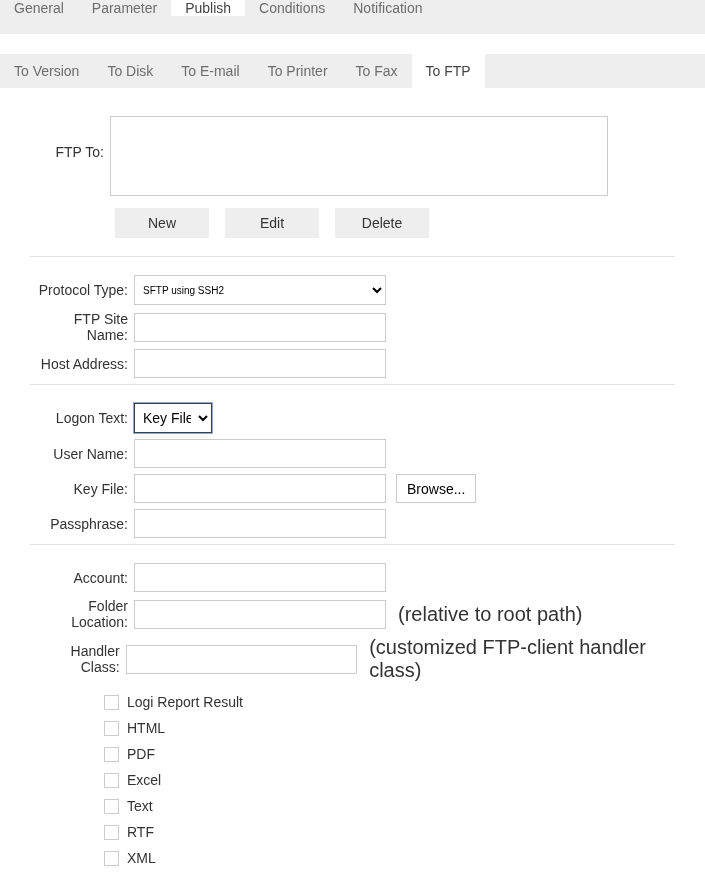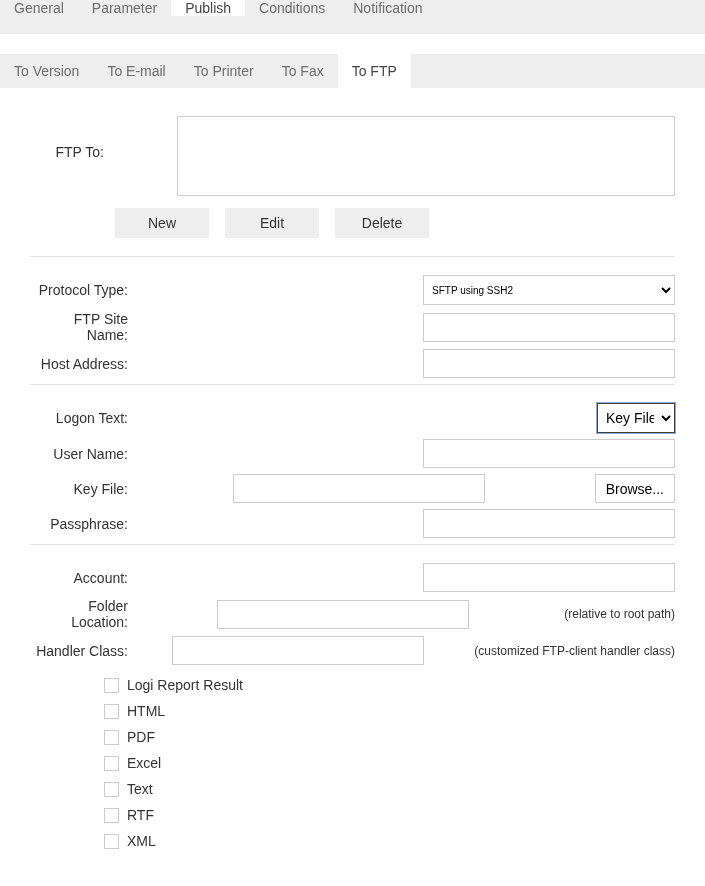--- a/index.html
+++ b/index.html
@@ -35,21 +35,20 @@
     align-items: stretch;
     margin-top: 20px;
   }
   .content {
     padding: 20px 30px 30px 30px;
   }
   .row {
     display: flex;
     align-items: center;
     margin-bottom: 4px;
-    justify-content: space-between;
   }
   .row .label {
     width: 104px;
     text-align: right;
     padding-right: 6px;
     color: #333;
     font-size: 14px;
   }
   .row-top { align-items: flex-start; }
   textarea.ftpto {
@@ -120,21 +119,21 @@
     background: #fff;
     font-family: inherit;
     font-size: 14px;
     padding: 0 10px;
     margin-left: 10px;
     cursor: pointer;
   }
   .help-text {
     margin-left: 12px;
     color: #333;
-    font-size: 12px;
+    font-size: 20px;
   }
   .section-fields .row { margin-bottom: 6px; }
   .checkbox-row {
     display: flex;
     align-items: flex-end;
     margin-left: 74px;
     margin-bottom: 4px;
     height: 22px;
   }
   .checkbox-row input[type="checkbox"] {
@@ -158,20 +157,21 @@
 <div class="tabbar">
   <div class="tabbar-item">General</div>
   <div class="tabbar-item">Parameter</div>
   <div class="tabbar-item active">Publish</div>
   <div class="tabbar-item">Conditions</div>
   <div class="tabbar-item">Notification</div>
 </div>
 
 <div class="subtabbar">
   <div class="tabbar-item">To Version</div>
+  <div class="tabbar-item">To Disk</div>
   <div class="tabbar-item">To E-mail</div>
   <div class="tabbar-item">To Printer</div>
   <div class="tabbar-item">To Fax</div>
   <div class="tabbar-item active">To FTP</div>
 </div>
 
 <div class="content">
 
   <div class="row row-top" style="margin-top:8px;">
     <div class="label" style="width:80px; padding-top:28px;">FTP To:</div>

